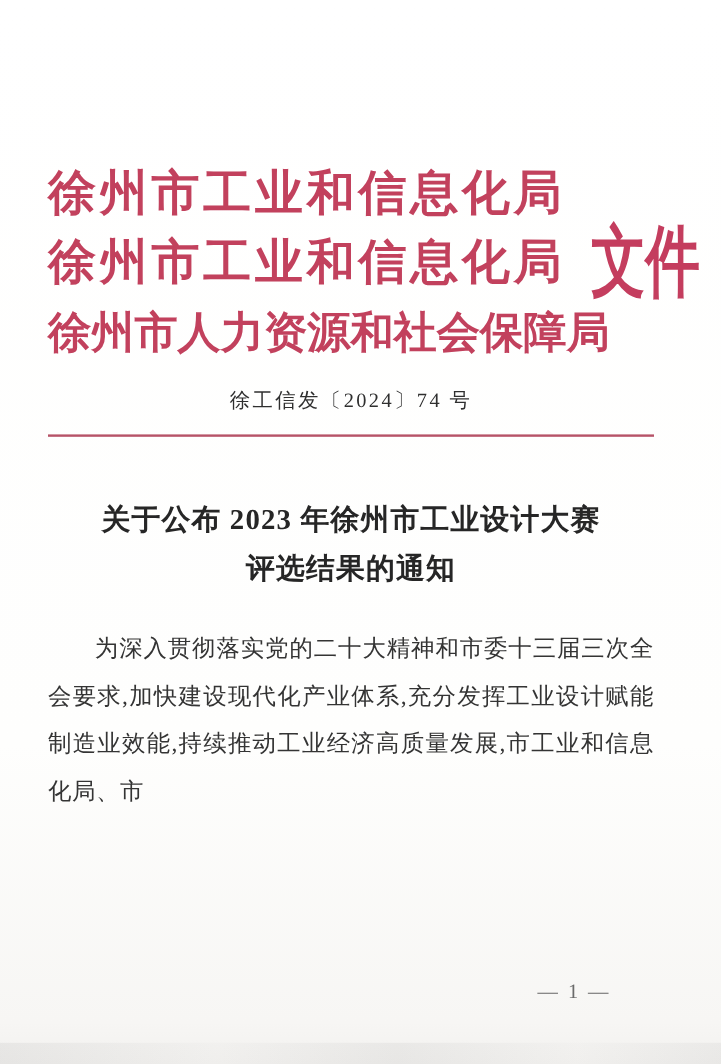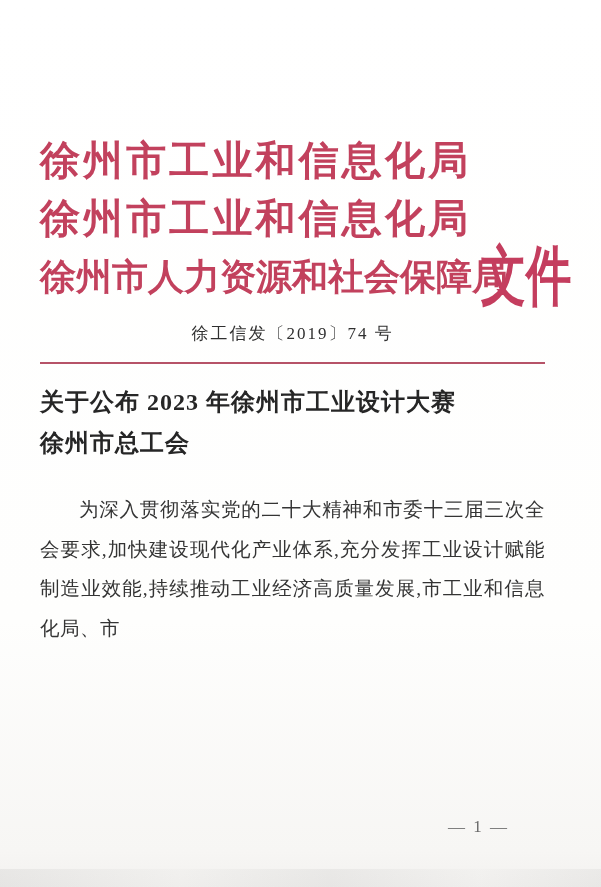--- a/index.html
+++ b/index.html
@@ -16,21 +16,22 @@
     background: linear-gradient(180deg, #ffffff 0%, #fefefd 70%, #f7f6f4 96%, #f2f1ef 100%);
     overflow: hidden;
     box-sizing: border-box;
     padding: 132px 56px 0 40px;
     color: #2e2e2e;
   }
 
   
   .header-row {
     display: flex;
-    align-items: flex-end;
+    align-items: center;
+    gap: 12px;
   }
   .org-lines {
     width: 428px;
     flex: 0 0 428px;
   }
   .org-line {
     color: #c2415d;
     font-weight: bold;
     font-size: 40px;
     line-height: 58px;
@@ -67,21 +68,22 @@
   }
   .red-rule {
     margin-top: 17px;
     height: 2px;
     background: #b65368;
     border: none;
   }
 
   
   .title {
-    margin: 18px 0 0 0;
+    margin: 50px 0 0 0;
+    text-align: center;
     font-size: 24px;
     font-weight: bold;
     line-height: 41px;
     color: #262626;
     letter-spacing: 1px;
   }
 
   
   .body-text {
     margin-top: 26px;
@@ -132,27 +134,27 @@
 
   <div class="header-row">
     <div class="org-lines">
       <div class="org-line">徐州市工业和信息化局</div>
       <div class="org-line">徐州市工业和信息化局</div>
       <div class="org-line condensed">徐州市人力资源和社会保障局</div>
     </div>
     <div class="doc-label">文件</div>
   </div>
 
-  <div class="doc-number">徐工信发〔2019〕74 号</div>
+  <div class="doc-number">徐工信发〔2024〕74 号</div>
 
   <div class="red-rule"></div>
 
   <h1 class="title">
     <span>关于公布 2023 年徐州市工业设计大赛</span><br>
-    <span>徐州市总工会</span>
+    <span>评选结果的通知</span>
   </h1>
 
   <div class="body-text">
     <p class="indent">为深入贯彻落实党的二十大精神和市委十三届三次全会要求,加快建设现代化产业体系,充分发挥工业设计赋能制造业效能,持续推动工业经济高质量发展,市工业和信息化局、市</p>
   </div>
 
   <div class="page-footer">— 1 —</div>
 
   <div class="scan-noise"></div>
 </div>

